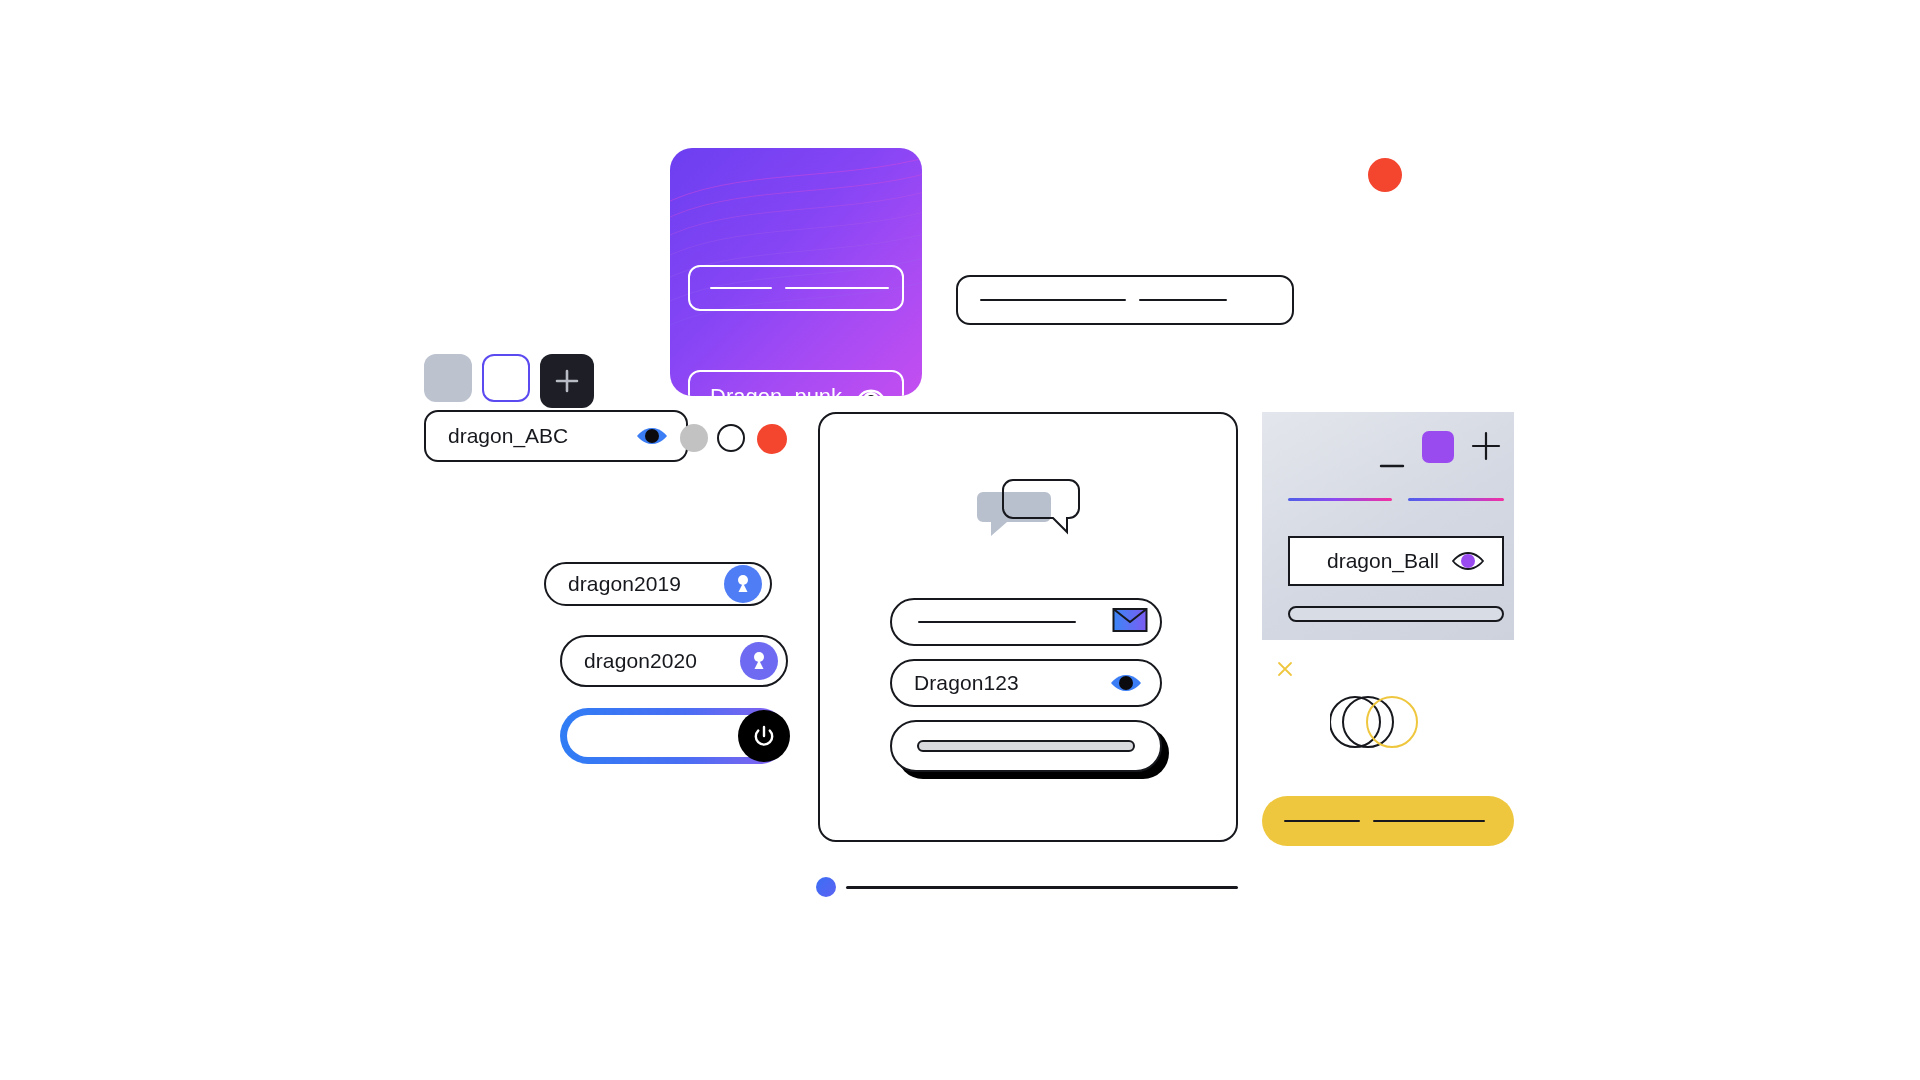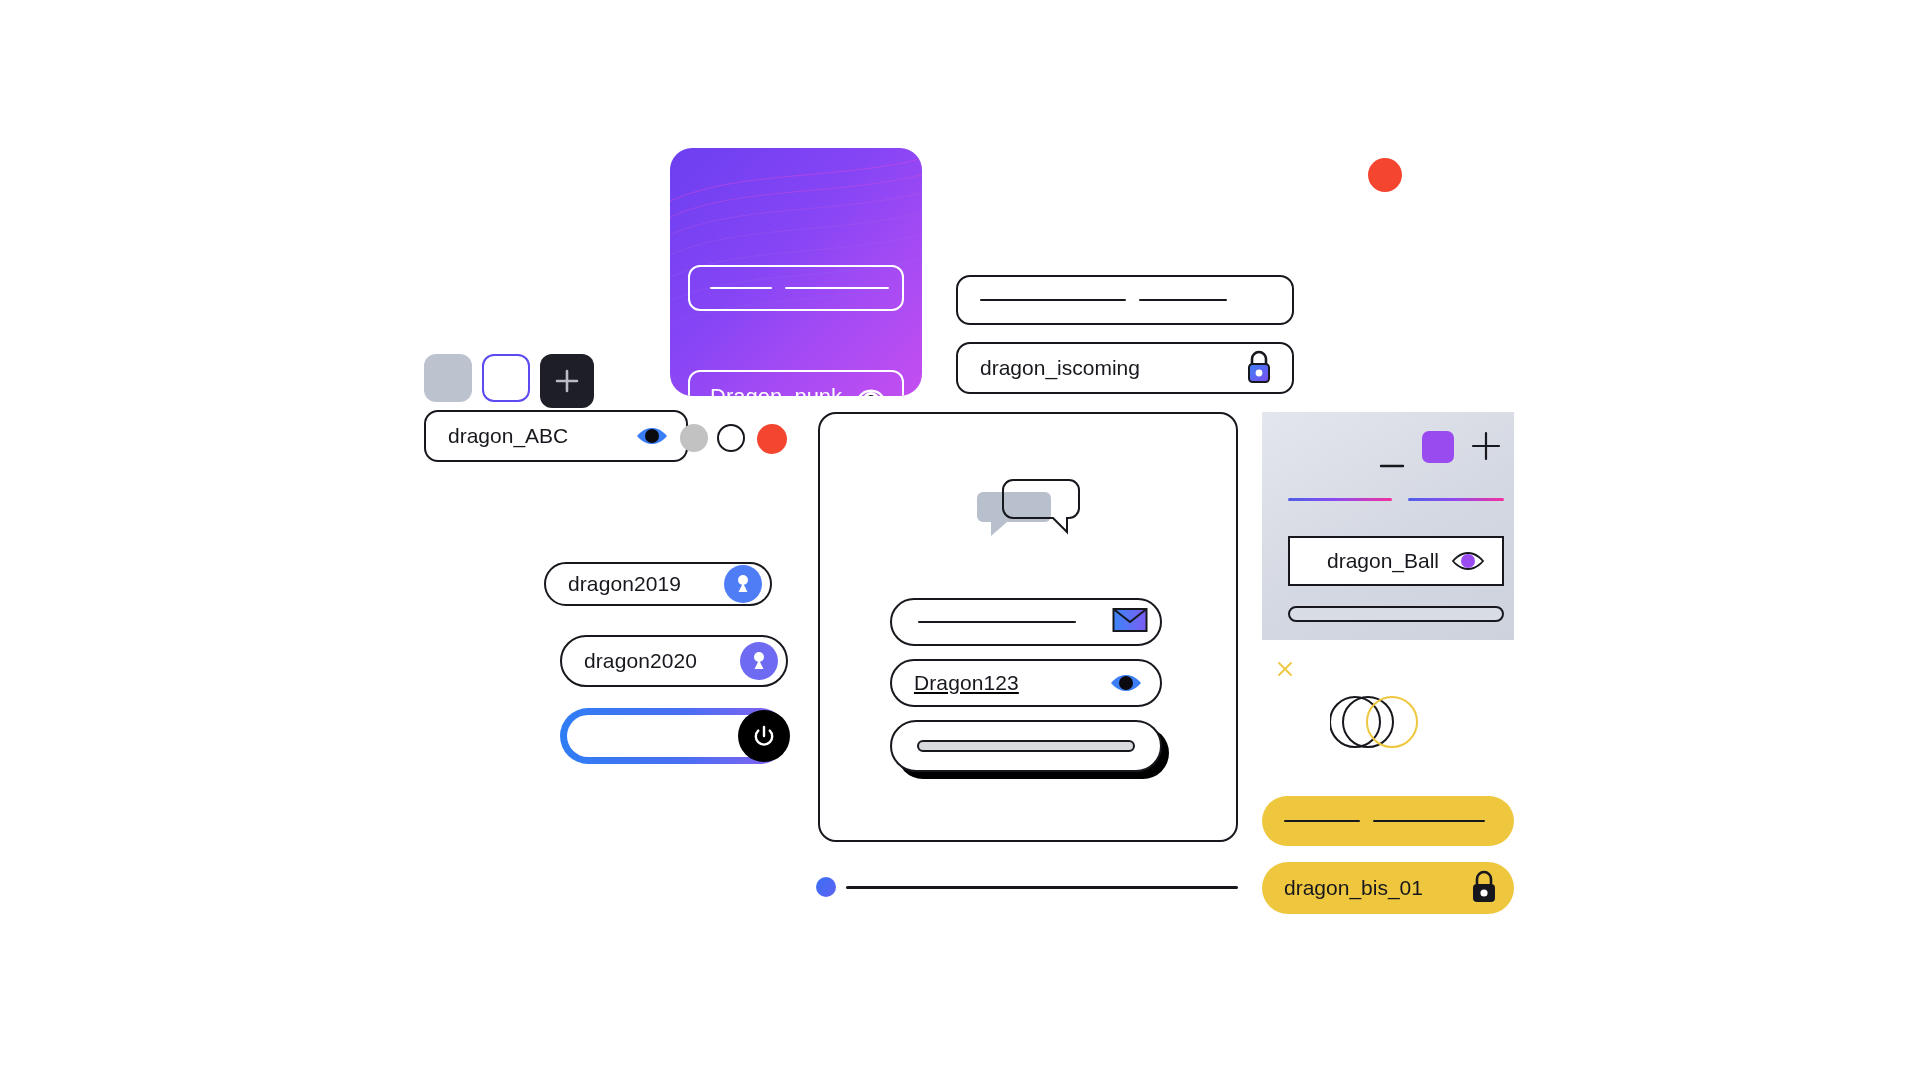--- a/index.html
+++ b/index.html
@@ -147,36 +147,20 @@
   <div class="abs circ" style="left:1368px;top:158px;width:34px;height:34px;background:#f4452f;"></div>
 
 
   <div class="abs rrect" style="left:956px;top:275px;width:338px;height:50px;">
     <div class="dashes">
       <span class="dash" style="width:146px;"></span>
       <span class="dash" style="width:88px;"></span>
     </div>
   </div>
 
-  <div class="abs rrect" style="left:956px;top:342px;width:338px;height:52px;">
-    <span class="txt">dragon_iscoming</span>
-    <span>
-      <svg width="34" height="38" viewBox="0 0 34 38">
-        <path d="M10 17 V12 a7 7 0 0 1 14 0 V17" fill="none" stroke="#16181d" stroke-width="2.6" stroke-linecap="round"></path>
-        <defs>
-            <linearGradient id="lockg" x1="0" y1="0" x2="1" y2="1">
-          <stop offset="0" stop-color="#3b82f6"></stop>
-              <stop offset="1" stop-color="#7c4df2"></stop>
-        </linearGradient>
-          </defs>
-        <rect x="7" y="17" width="20" height="18" rx="3.5" fill="url(#lockg)" stroke="#16181d" stroke-width="2"></rect>
-        <circle cx="17" cy="26" r="3.4" fill="#ffffff"></circle>
-      </svg>
-    </span>
-  </div>
 
   <div class="abs sq" style="left:424px;top:354px;width:48px;height:48px;background:#bcc3cf;"></div>
   <div class="abs sq" style="left:482px;top:354px;width:48px;height:48px;background:#ffffff;border:2.5px solid #5b4af0;"></div>
   <div class="abs sq" style="left:540px;top:354px;width:54px;height:54px;background:#1d1e26;display:flex;align-items:center;justify-content:center;">
     <svg width="26" height="26" viewBox="0 0 26 26">
       <path d="M13 3 V23 M3 13 H23" stroke="#b9bcc4" stroke-width="2.6" stroke-linecap="round"></path>
     </svg>
   </div>
 
   <div class="abs rrect" style="left:424px;top:410px;width:264px;height:52px;">
@@ -247,21 +231,21 @@
           <stop offset="0" stop-color="#3b86f7"></stop>
               <stop offset="1" stop-color="#7c5cf2"></stop>
         </linearGradient>
           </defs>
         <rect x="1.5" y="2" width="33" height="22" fill="url(#envg)" stroke="#16181d" stroke-width="2"></rect>
         <path d="M1.5 2 L18 15 L34.5 2" fill="none" stroke="#16181d" stroke-width="2"></path>
       </svg>
     </span>
   </div>
 
-  <div class="abs pill" style="left:890px;top:659px;width:272px;height:48px;padding-right:16px;text-decoration:underline;">
+  <div class="abs pill" style="left:890px;top:659px;width:272px;height:48px;padding-right:16px;">
     <span class="txt">Dragon123</span>
     <span class="eye">
       <svg width="36" height="22" viewBox="0 0 36 22">
         <path d="M18 3 C27 3, 33 11, 33 11 C33 11, 27 19, 18 19 C9 19, 3 11, 3 11 C3 11, 9 3, 18 3 Z" fill="#3b7df5"></path>
         <circle cx="18" cy="11" r="7" fill="#0b0b0f"></circle>
       </svg>
     </span>
   </div>
 
   <div class="abs shadow-btn" style="left:890px;top:720px;width:272px;height:52px;">
@@ -316,24 +300,14 @@
     </svg>
   </div>
 
   <div class="abs ypill" style="left:1262px;top:796px;width:252px;height:50px;">
     <div class="dashes">
       <span class="dash" style="width:76px;"></span>
       <span class="dash" style="width:112px;"></span>
     </div>
   </div>
 
-  <div class="abs ypill" style="left:1262px;top:862px;width:252px;height:52px;padding-right:14px;">
-    <span class="txt">dragon_bis_01</span>
-    <span>
-      <svg width="32" height="36" viewBox="0 0 32 36">
-        <path d="M9 16 V11 a7 7 0 0 1 14 0 V16" fill="none" stroke="#16181d" stroke-width="2.6" stroke-linecap="round"></path>
-        <rect x="5" y="16" width="22" height="18" rx="4" fill="#16181d"></rect>
-        <circle cx="16" cy="25" r="3.6" fill="#ffffff"></circle>
-      </svg>
-    </span>
-  </div>
 
 </div>
 
 </body></html>

